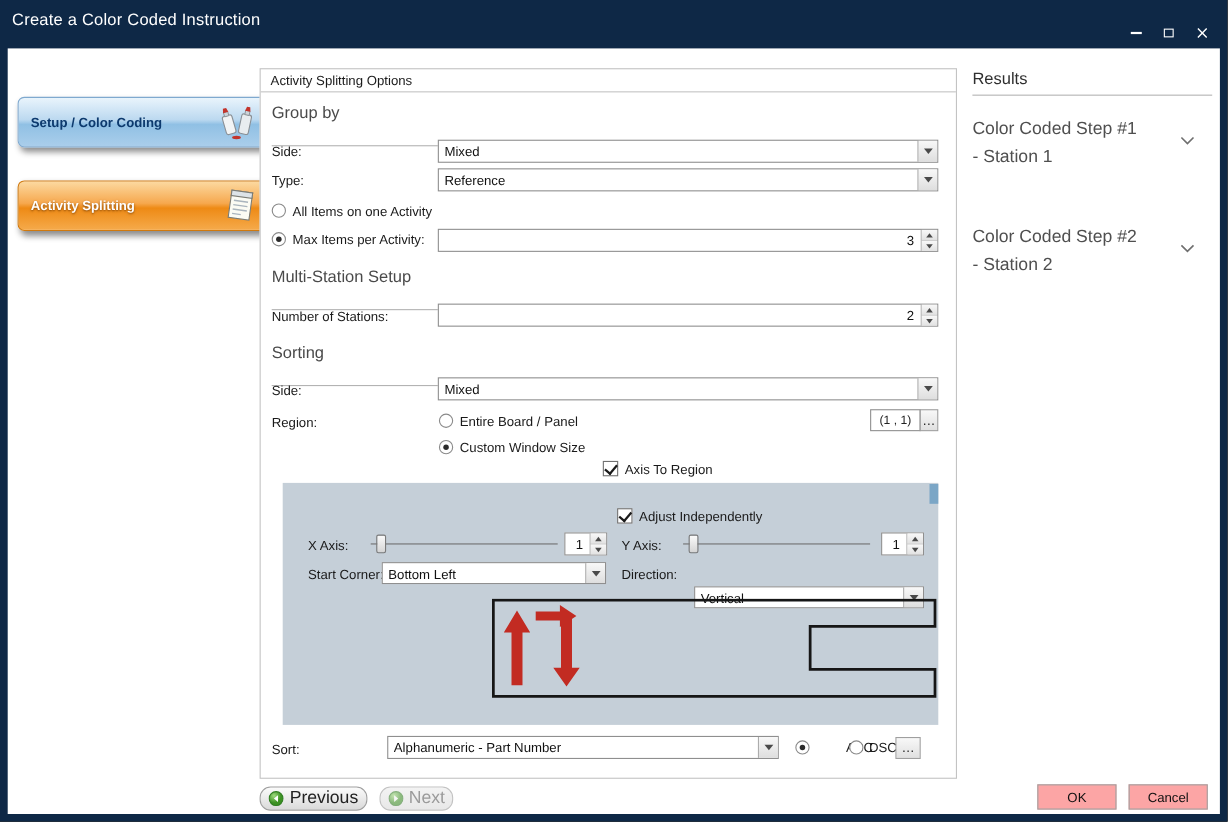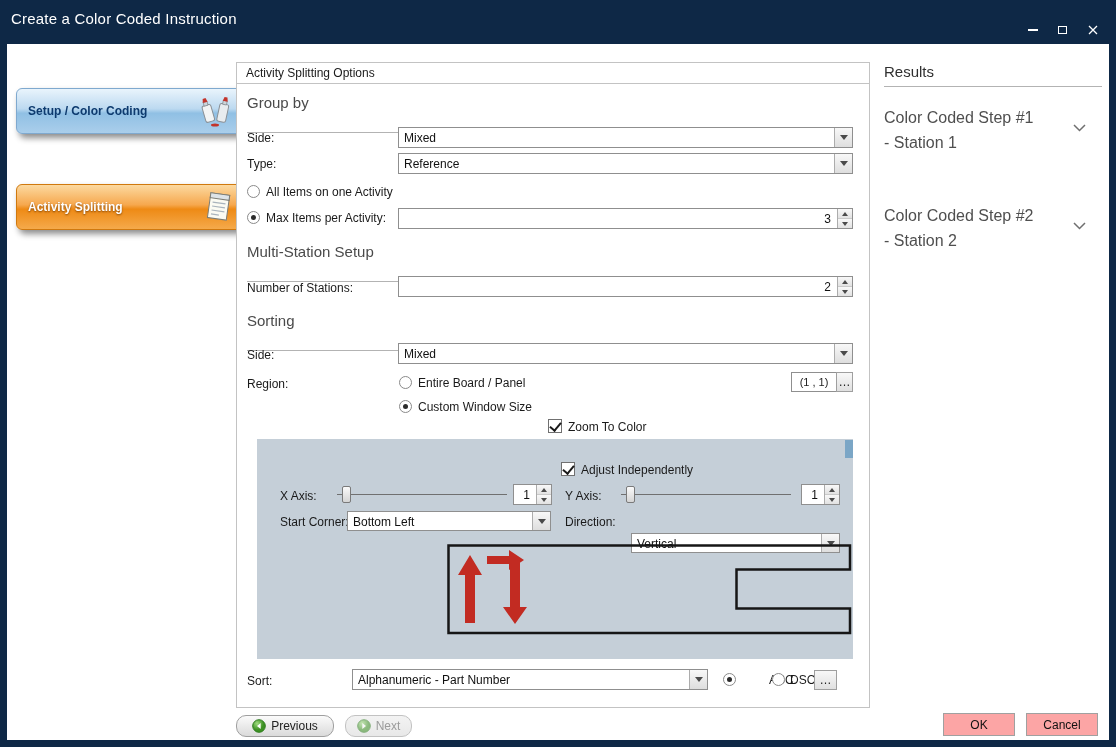--- a/index.html
+++ b/index.html
@@ -14,21 +14,21 @@
   .winbtn { width:15px; height:12px; display:flex; align-items:center; justify-content:center; cursor:default; }
 
   
   .content { position:absolute; left:7px; top:44px; width:1102px; height:696px; background:#ffffff; }
 
   
   .navbtn { position:absolute; width:228px; height:46px; border-radius:6px; display:flex; align-items:center; padding:0 8px 0 11px; box-shadow:3px 4px 6px rgba(0,0,0,.45);justify-content:space-between; }
   .navbtn .lbl { font-size:12px; font-weight:bold; flex:1; }
   #btn-setup { left:16px; top:88px; background:linear-gradient(180deg,#e9f4fc 0%,#bcd9f0 45%,#90c0e4 55%,#aaceeb 100%); border:1px solid #7fa9cf; }
   #btn-setup .lbl { color:#0d3a6e; }
-  #btn-activity { left:16px; top:184px; background:linear-gradient(180deg,#fcd9a0 0%,#f6a84e 45%,#ee8a15 55%,#f5aa4b 100%); border:1px solid #d0790e; }
+  #btn-activity { left:16px; top:164px; background:linear-gradient(180deg,#fcd9a0 0%,#f6a84e 45%,#ee8a15 55%,#f5aa4b 100%); border:1px solid #d0790e; }
   #btn-activity .lbl { color:#ffffff; text-shadow:0 1px 2px rgba(110,55,0,.85); }
 
   
   .groupbox { position:absolute; left:236px; top:62px; width:634px; height:646px; border:1px solid #c3c3c3; background:#fff; }
   .groupbox-header { height:21px; border-bottom:1px solid #c3c3c3; font-size:12px; line-height:21px; padding-left:9px; color:#1a1a1a; }
 
   .sec-h { position:absolute; width:506px; font-size:15px; color:#4a4a4a; padding-bottom:21px; border-bottom:1px solid #b3b3b3; }
   .lab { position:absolute; font-size:12px; color:#1a1a1a; white-space:nowrap; }
 
   
@@ -60,21 +60,21 @@
   
   .gpanel { position:absolute; left:257px; top:439px; width:596px; height:220px; background:#c5cfd8; }
   .scrollmark { position:absolute; left:845px; top:440px; width:8px; height:18px; background:#7ba6c6; }
   .board { position:absolute; }
 
   
   .mini-btn { position:absolute; background:linear-gradient(180deg,#f8f8f8,#e0e0e0); border:1px solid #9f9f9f; font-size:12px; color:#222; display:flex; align-items:center; justify-content:center; line-height:1; }
   .coordbox { position:absolute; border:1px solid #8f8f8f; background:#fff; font-size:11px; color:#222; display:flex; align-items:center; justify-content:center; }
 
   
-  .navpill { position:absolute; border-radius:10px; background:linear-gradient(180deg,#fbfbfb,#dadada); border:1px solid #9f9f9f; display:flex; align-items:center; justify-content:center; gap:5px; font-size:12px; color:#222; }
+  .navpill { position:absolute; border-radius:10px; background:linear-gradient(180deg,#fbfbfb,#dadada); border:1px solid #9f9f9f; display:flex; align-items:center; justify-content:center; gap:5px; font-size:16px; color:#222; }
   .navpill.disabled { color:#9b9b9b; background:linear-gradient(180deg,#f3f3f3,#e8e8e8); border-color:#c2c2c2; }
   .btn { position:absolute; background:#fca5a5; border:1px solid #a0a0a0; font-size:12px; color:#111; display:flex; align-items:center; justify-content:center; }
 
   
   .results-h { position:absolute; left:884px; top:63px; width:218px; font-size:15px; color:#2f2f2f; padding-bottom:6px; border-bottom:1px solid #b3b3b3; }
   .res-title { position:absolute; font-size:16px; color:#4f4f4f; }
   .res-sub { position:absolute; font-size:16px; color:#4f4f4f; }
   .chev { position:absolute; }
 </style>
 </head>
@@ -203,21 +203,21 @@
     <span>(1 , 1)</span>
   </div>
   <div class="mini-btn" style="left:836px;top:372px;width:17px;height:20px;">
     <span>…</span>
   </div>
 
   <div class="radio checked" style="left:399px;top:400px;"></div>
   <div class="lab" style="left:418px;top:400px;">Custom Window Size</div>
 
   <div class="check checked" style="left:548px;top:419px;"></div>
-  <div class="lab" style="left:568px;top:420px;">Zoom To Color</div>
+  <div class="lab" style="left:568px;top:420px;">Axis To Region</div>
 
   <div class="gpanel"></div>
   <div class="scrollmark"></div>
 
   <div class="check checked" style="left:561px;top:462px;"></div>
   <div class="lab" style="left:581px;top:463px;">Adjust Independently</div>
 
   <div class="lab" style="left:280px;top:489px;">X Axis:</div>
   <div class="slider" style="left:337px;top:486px;width:170px;">
     <div class="track"></div>

